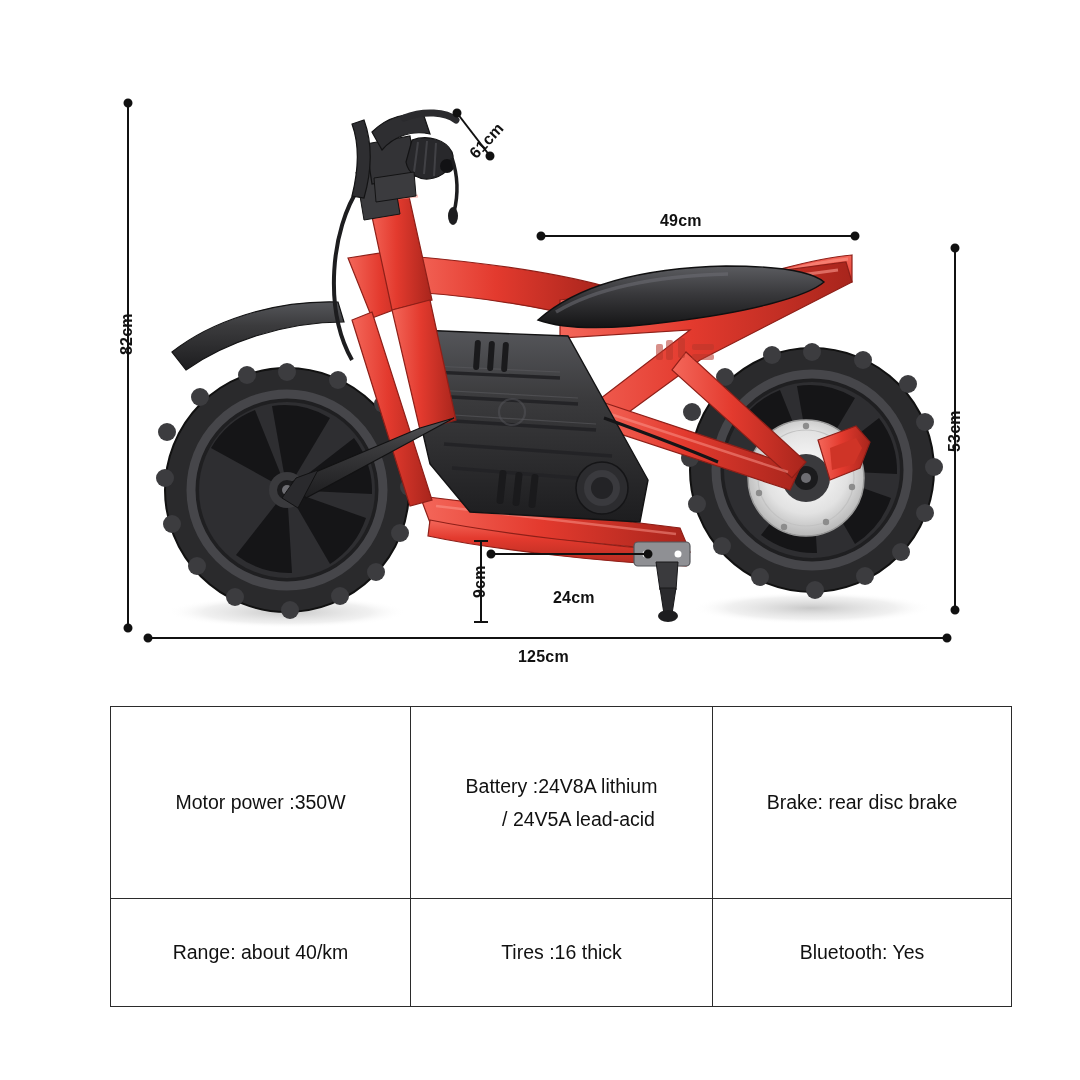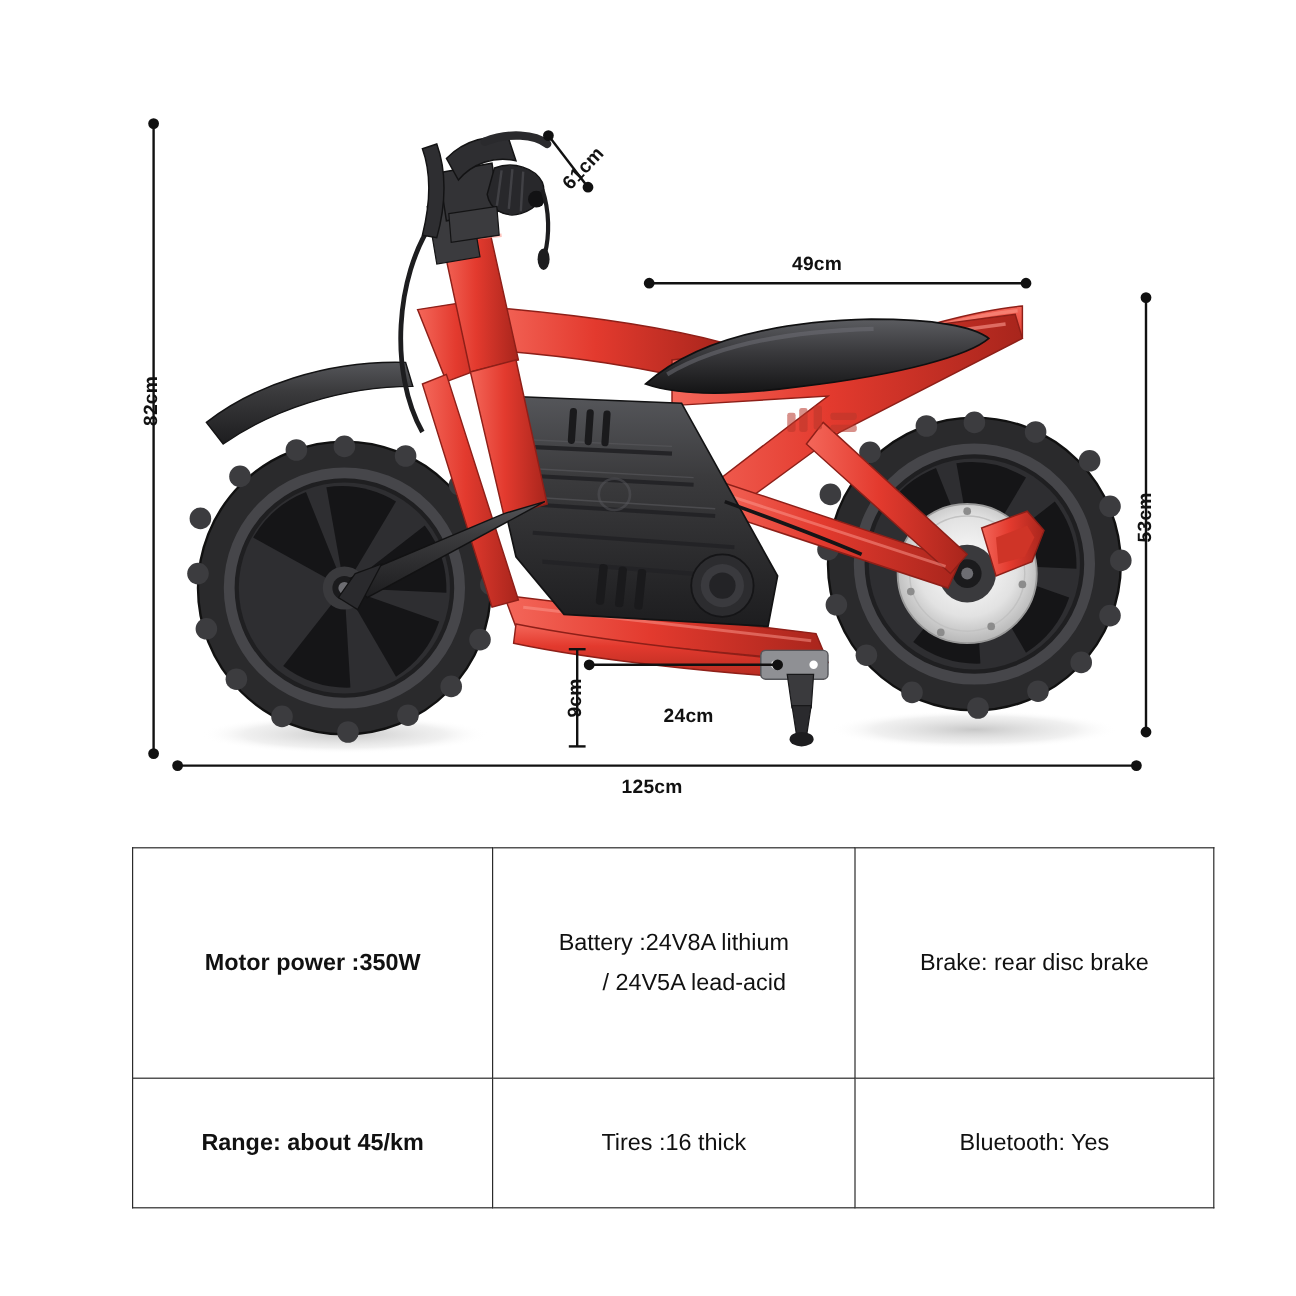--- a/index.html
+++ b/index.html
@@ -44,21 +44,21 @@
   #spec-table td{
     border:1.6px solid #2b2b2b;
     text-align:center;
     vertical-align:middle;
     font-size:19.5px;
     color:#111;
     line-height:1.65;
     padding:4px 8px;
     font-family:"Liberation Sans", sans-serif;
   }
-  .col-a{width:283px;font-weight:bold;}
+  .col-a{width:283px;}
   .col-b{width:285px;margin-left:22px;}
   .col-c{width:282px;margin-top:34px;}
   .cell-line{display:block;}
   .cell-line.indent{padding-left:34px;}
 </style>
 </head>
 <body>
 
 <div id="page">
 
@@ -385,21 +385,21 @@
           <span class="cell-line">Battery :24V8A lithium</span>
           <span class="cell-line indent">/ 24V5A lead-acid</span>
         </td>
         <td class="col-c">
           <span class="cell-line">Brake: rear disc brake</span>
         </td>
       </tr>
 
       <tr>
         <td class="col-a">
-          <span class="cell-line">Range: about 45/km</span>
+          <span class="cell-line">Range: about 40/km</span>
         </td>
         <td class="col-b">
           <span class="cell-line">Tires :16 thick</span>
         </td>
         <td class="col-c">
           <span class="cell-line">Bluetooth: Yes</span>
         </td>
       </tr>
 
 

